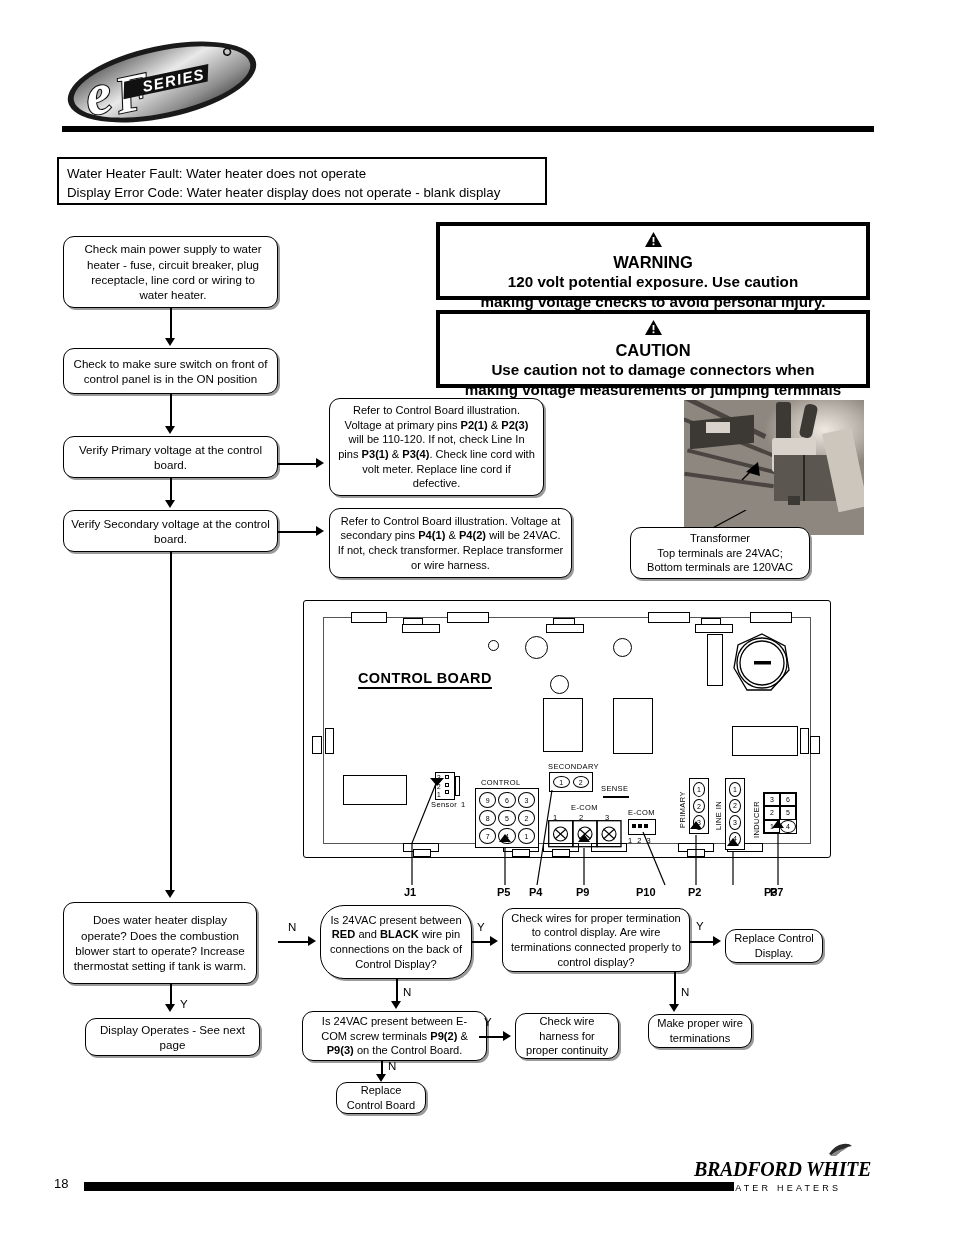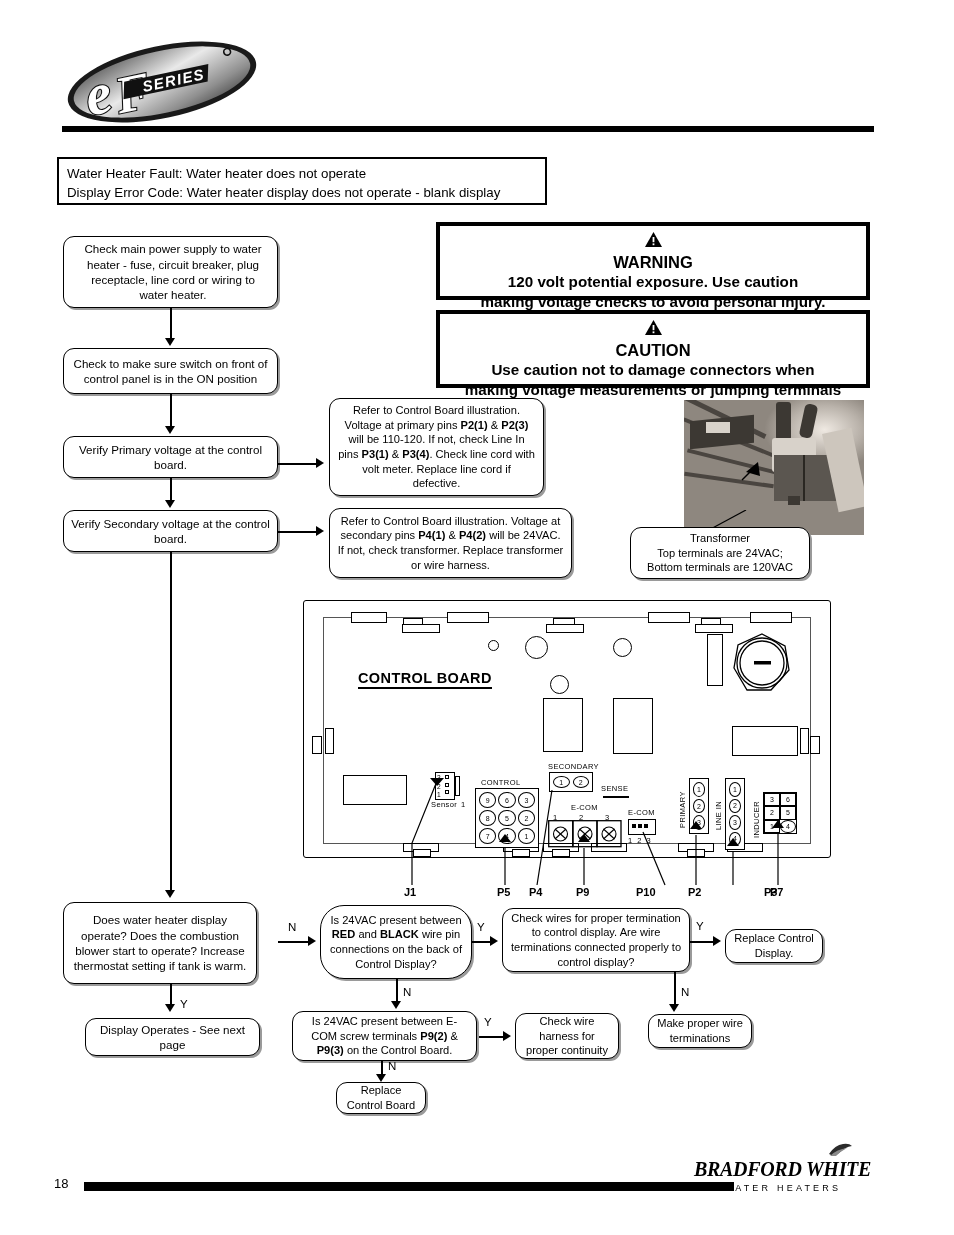--- a/index.html
+++ b/index.html
@@ -62,21 +62,21 @@
   #box-primary  { left:63px;  top:436px; width:215px; height:42px; }
   #box-secondary{ left:63px;  top:510px; width:215px; height:42px; }
   #box-refer-primary   { left:329px; top:398px; width:215px; height:98px; }
   #box-refer-secondary { left:329px; top:508px; width:243px; height:70px; }
   #box-transformer     { left:586px; top:527px; width:180px; height:52px;margin-left:44px; }
   #box-display-q  { left:63px;  top:902px; width:194px; height:82px; }
   #box-display-ok { left:85px;  top:1018px; width:175px; height:38px; }
   #box-24vac-rb   { left:320px; top:905px; width:152px; height:74px;border-radius:24px; }
   #box-check-wires{ left:502px; top:908px; width:188px; height:64px; }
   #box-replace-display { left:725px; top:929px; width:98px; height:34px; }
-  #box-24vac-ecom { left:292px; top:1011px; width:185px; height:50px; }
+  #box-24vac-ecom { left:302px; top:1011px; width:185px; height:50px; }
   #box-check-harness { left:515px; top:1013px; width:104px; height:46px; }
   #box-make-term  { left:648px; top:1014px; width:104px; height:34px; }
   #box-replace-board { left:336px; top:1082px; width:90px; height:32px; }
 
   
   .vline { position:absolute; width:1.6px; background:#000; }
   .hline { position:absolute; height:1.6px; background:#000; }
   .arrow-d { position:absolute; width:0; height:0;
       border-left:5px solid transparent; border-right:5px solid transparent;
       border-top:8px solid #000; }

